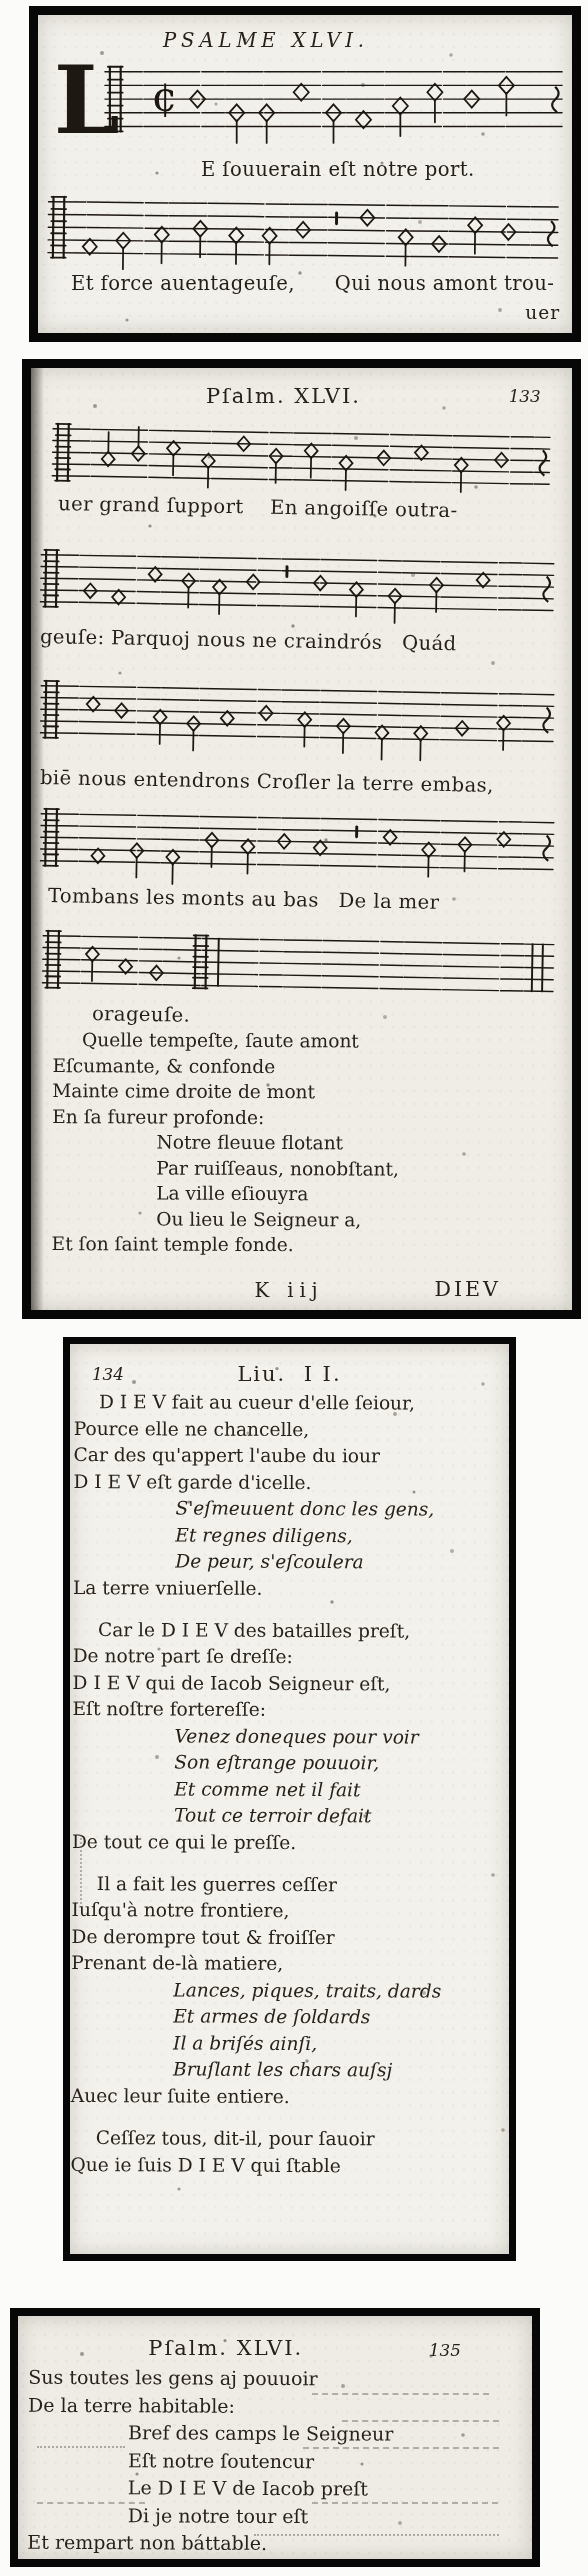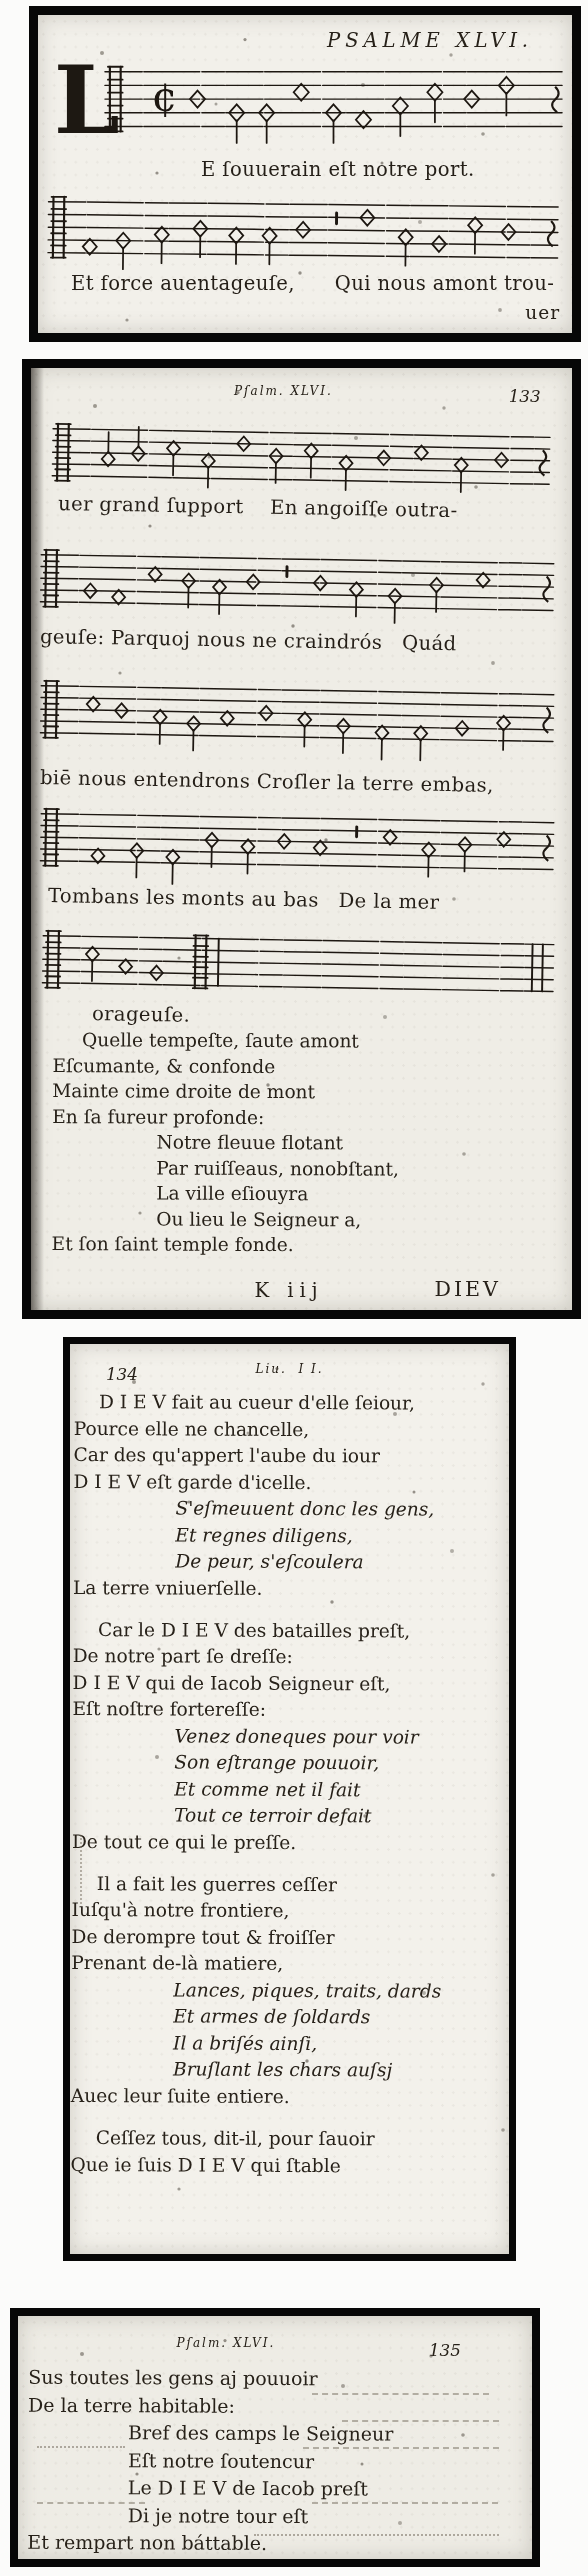--- a/index.html
+++ b/index.html
@@ -19,25 +19,25 @@
   .inner{position:absolute;inset:0;overflow:hidden;}
   #p1{left:29px;top:5.9px;width:552px;height:336px;border-width:9.8px;background-color:#f2f0ea;}
   #p2{left:21.6px;top:359px;width:559px;height:960px;border-width:9.8px;background-color:#efede6;}
   #p3{left:63px;top:1337px;width:453px;height:924px;border-width:7.9px;background-color:#f3f1eb;}
   #p4{left:9.8px;top:2308px;width:530px;height:259px;border-width:8.8px;background-color:#eeece5;}
   #p2 .inner::before{
     content:"";position:absolute;left:0;top:0;bottom:0;width:13.7px;
     background:linear-gradient(to right,rgba(25,20,15,.55),rgba(25,20,15,0));
   }
   .ptitle{
-    position:absolute;left:0;right:0;top:13.7px;text-align:right;
+    position:absolute;left:0;right:0;top:13.7px;text-align:center;
     font-style:italic;font-size:19.6px;letter-spacing:4.9px;transform:translateX(-39px);
     white-space:pre;
   }
-  .pheader{position:absolute;font-style:italic;font-size:12px;letter-spacing:2px;white-space:pre;}
+  .pheader{position:absolute;font-size:21px;letter-spacing:2px;white-space:pre;}
   .pnum{position:absolute;font-style:italic;font-size:16.7px;}
   .dropcap{
     position:absolute;font-weight:bold;font-size:94px;line-height:.78;
     color:#1d1812;
   }
   .staff{position:absolute;}
   .lyric{
     position:absolute;font-size:19.6px;white-space:pre;letter-spacing:0.4px;
     color:#241e17;
   }
@@ -359,21 +359,21 @@
       </div>
 
     <div class="sig" style="left:224px;top:911px;">K iij</div>
     <div class="catchword" style="left:404px;top:909px;font-size:20.6px;letter-spacing:2.9px;">DIEV</div>
   </div>
 </div>
 
 <div class="panel" id="p3">
   <div class="inner">
     <div class="specks tall"></div>
-    <div class="pnum" style="left:36px;top:19.6px;">134</div>
+    <div class="pnum" style="left:22px;top:19.6px;">134</div>
     <div class="pheader" style="left:0;right:0;top:17.7px;text-align:center;">Liu.  I I.</div>
     <div class="verse tilt3" style="left:0;top:45px;right:0;">
         <div class="vl i1">D I E V fait au cueur d'elle ſeiour,</div>
         <div class="vl i0">Pource elle ne chancelle,</div>
         <div class="vl i0">Car des qu'appert l'aube du iour</div>
         <div class="vl i0">D I E V eſt garde d'icelle.</div>
         <div class="vl i2">S'eſmeuuent donc les gens,</div>
         <div class="vl i2">Et regnes diligens,</div>
         <div class="vl i2">De peur, s'eſcoulera</div>
         <div class="vl i0">La terre vniuerſelle.</div>

